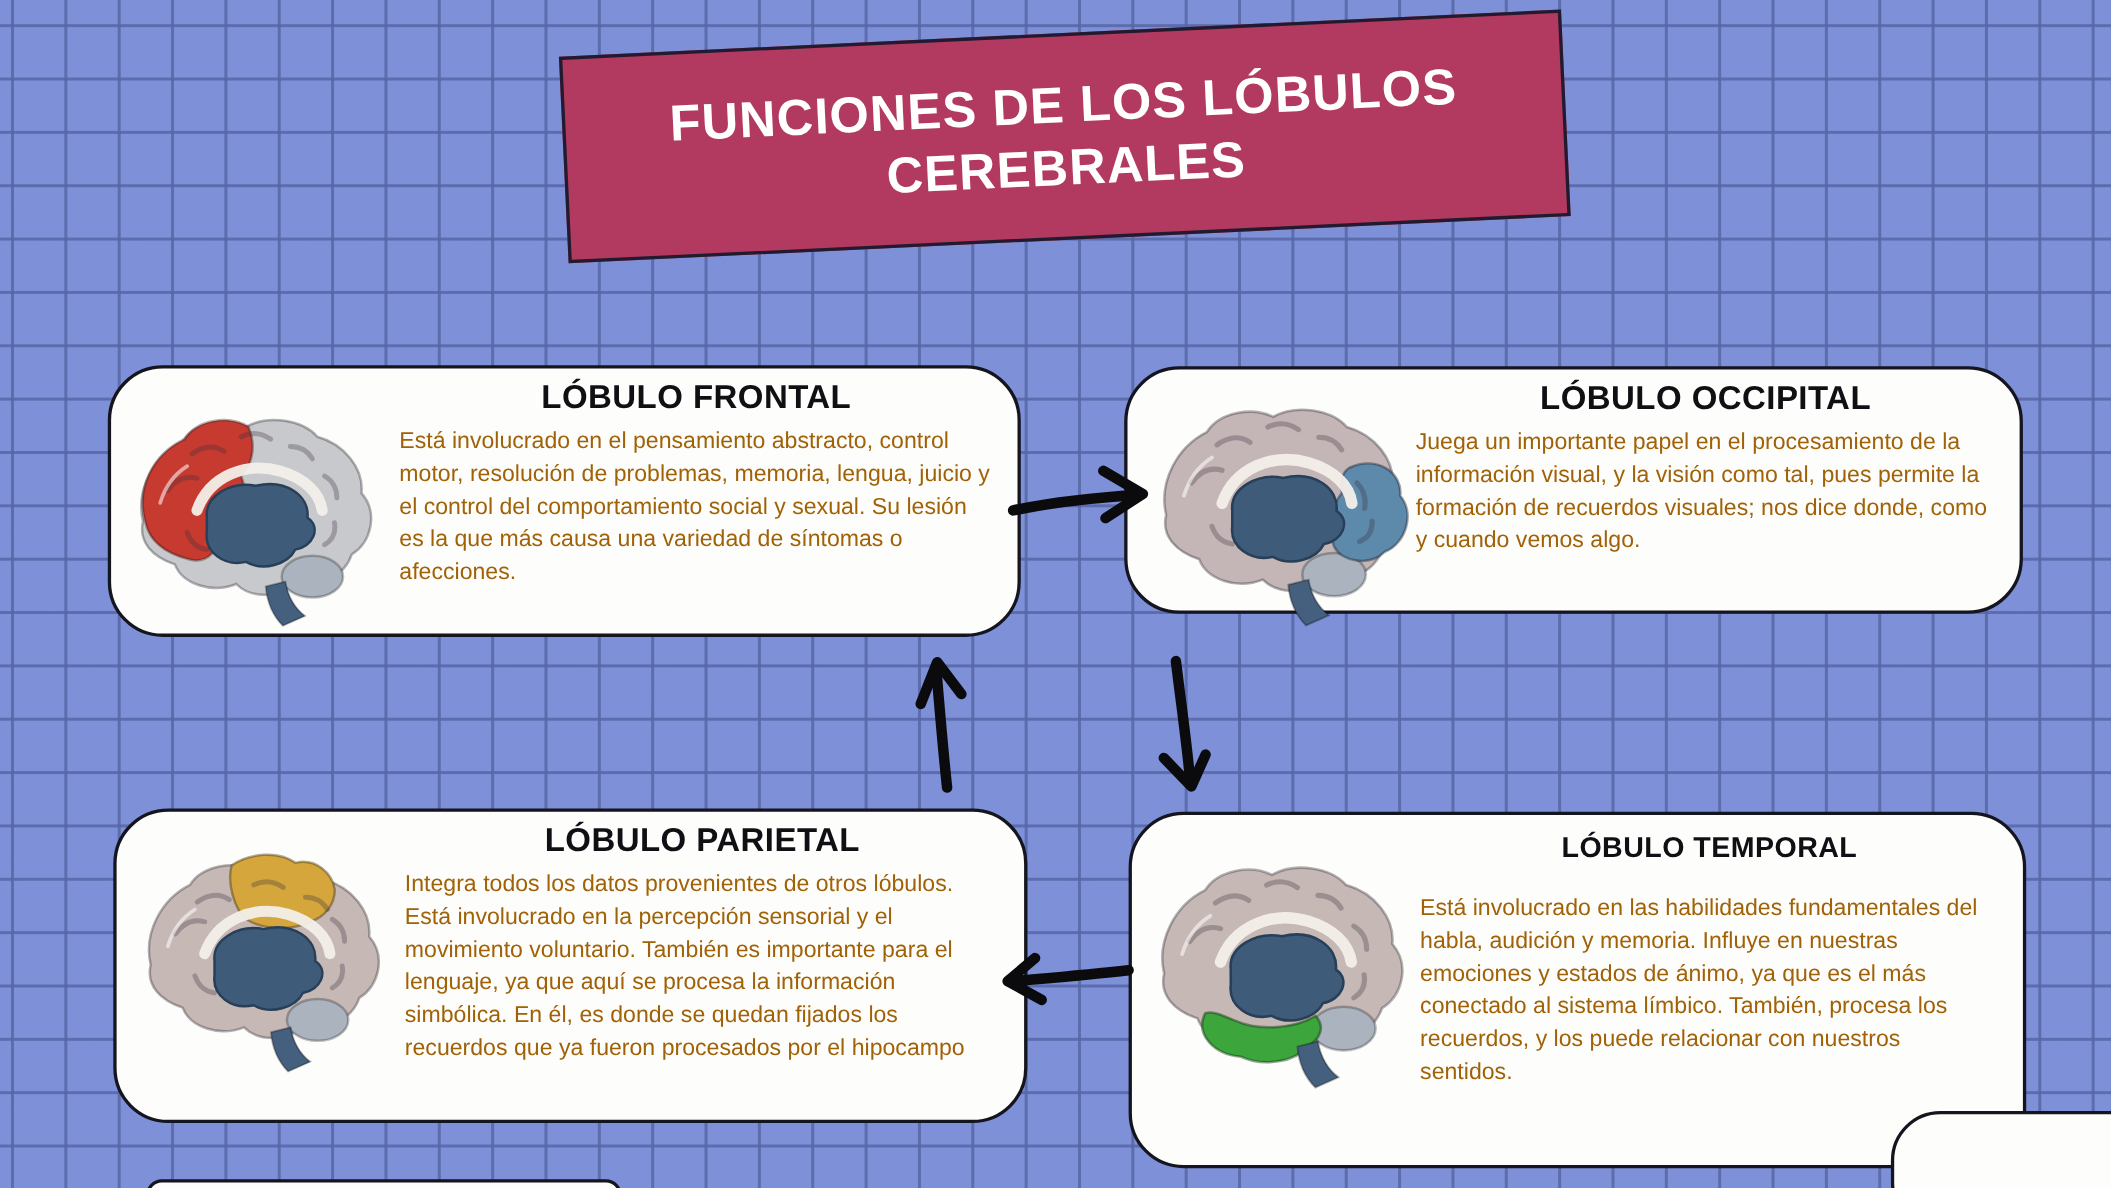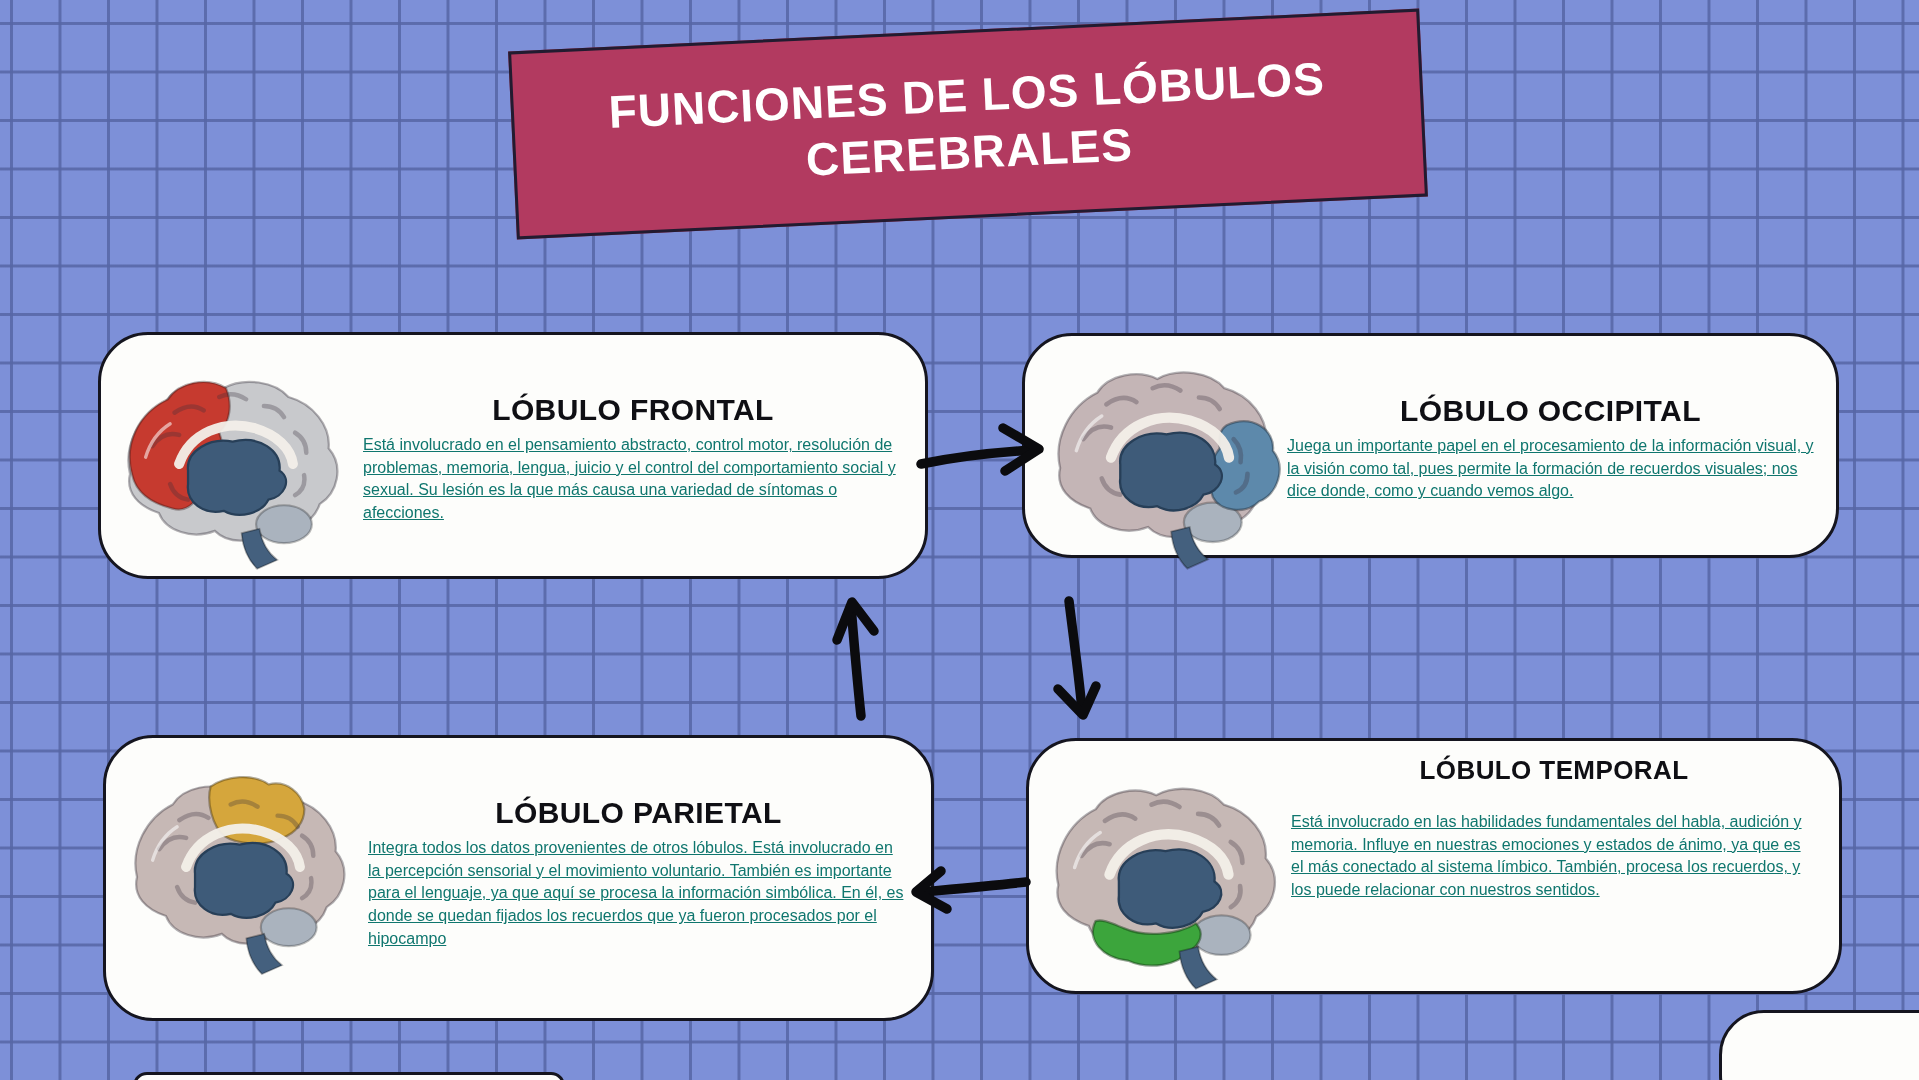--- a/index.html
+++ b/index.html
@@ -30,34 +30,34 @@
   }
   
   .card{
     position:absolute;background:#fdfdfb;
     border:3px solid #15151f;border-radius:50px;
     box-sizing:border-box;
   }
   #card-frontal  {left:98px;  top:332px; width:830px; height:247px;}
   #card-occipital{left:1022px;top:333px; width:817px; height:225px;}
   #card-parietal {left:103px; top:735px; width:831px; height:286px;}
-  #card-temporal {left:1026px;top:738px; width:816px; height:256px;}
+  #card-temporal {left:1026px;top:738px; width:816px; height:324px;}
   .card .brain{position:absolute;}
   #card-frontal  .brain{left:2px;  top:33px; width:266px;height:212px;}
   #card-occipital .brain{left:12px; top:16px; width:266px;height:232px;}
   #card-parietal .brain{left:8px;  top:33px; width:258px;height:212px;}
   #card-temporal .brain{left:6px;  top:33px; width:268px;height:222px;}
   .card .text{position:absolute;left:262px;right:22px;top:10px;}
   .card .card-title{
     text-align:center;font-weight:800;font-size:30px;color:#0f0f14;
-    letter-spacing:.4px;white-space:nowrap;margin-top:48px;
+    letter-spacing:.4px;white-space:nowrap;
   }
   #card-temporal .card-title{font-size:26px;margin-top:4px;}
   .card .card-body{
-    margin-top:7px;font-size:16px;line-height:1.42;color:#0f766e;text-decoration:underline;
+    margin-top:7px;font-size:21px;line-height:1.42;color:#a16207;
   }
   #card-temporal .card-body{margin-top:25px;}
   
   #flow-arrows{position:absolute;left:0;top:0;width:1919px;height:1080px;pointer-events:none;}
   .arrow{stroke:#0b0b0e;stroke-width:9.5;fill:none;stroke-linecap:round;stroke-linejoin:round;}
   
   .partial{position:absolute;background:#fdfdfb;border:3px solid #15151f;box-sizing:border-box;}
   #partial-bl{left:133px;bottom:-22px;width:432px;height:30px;border-radius:14px 14px 0 0;}
   #partial-br{right:-60px;bottom:-40px;width:260px;height:110px;border-radius:45px;}
   

